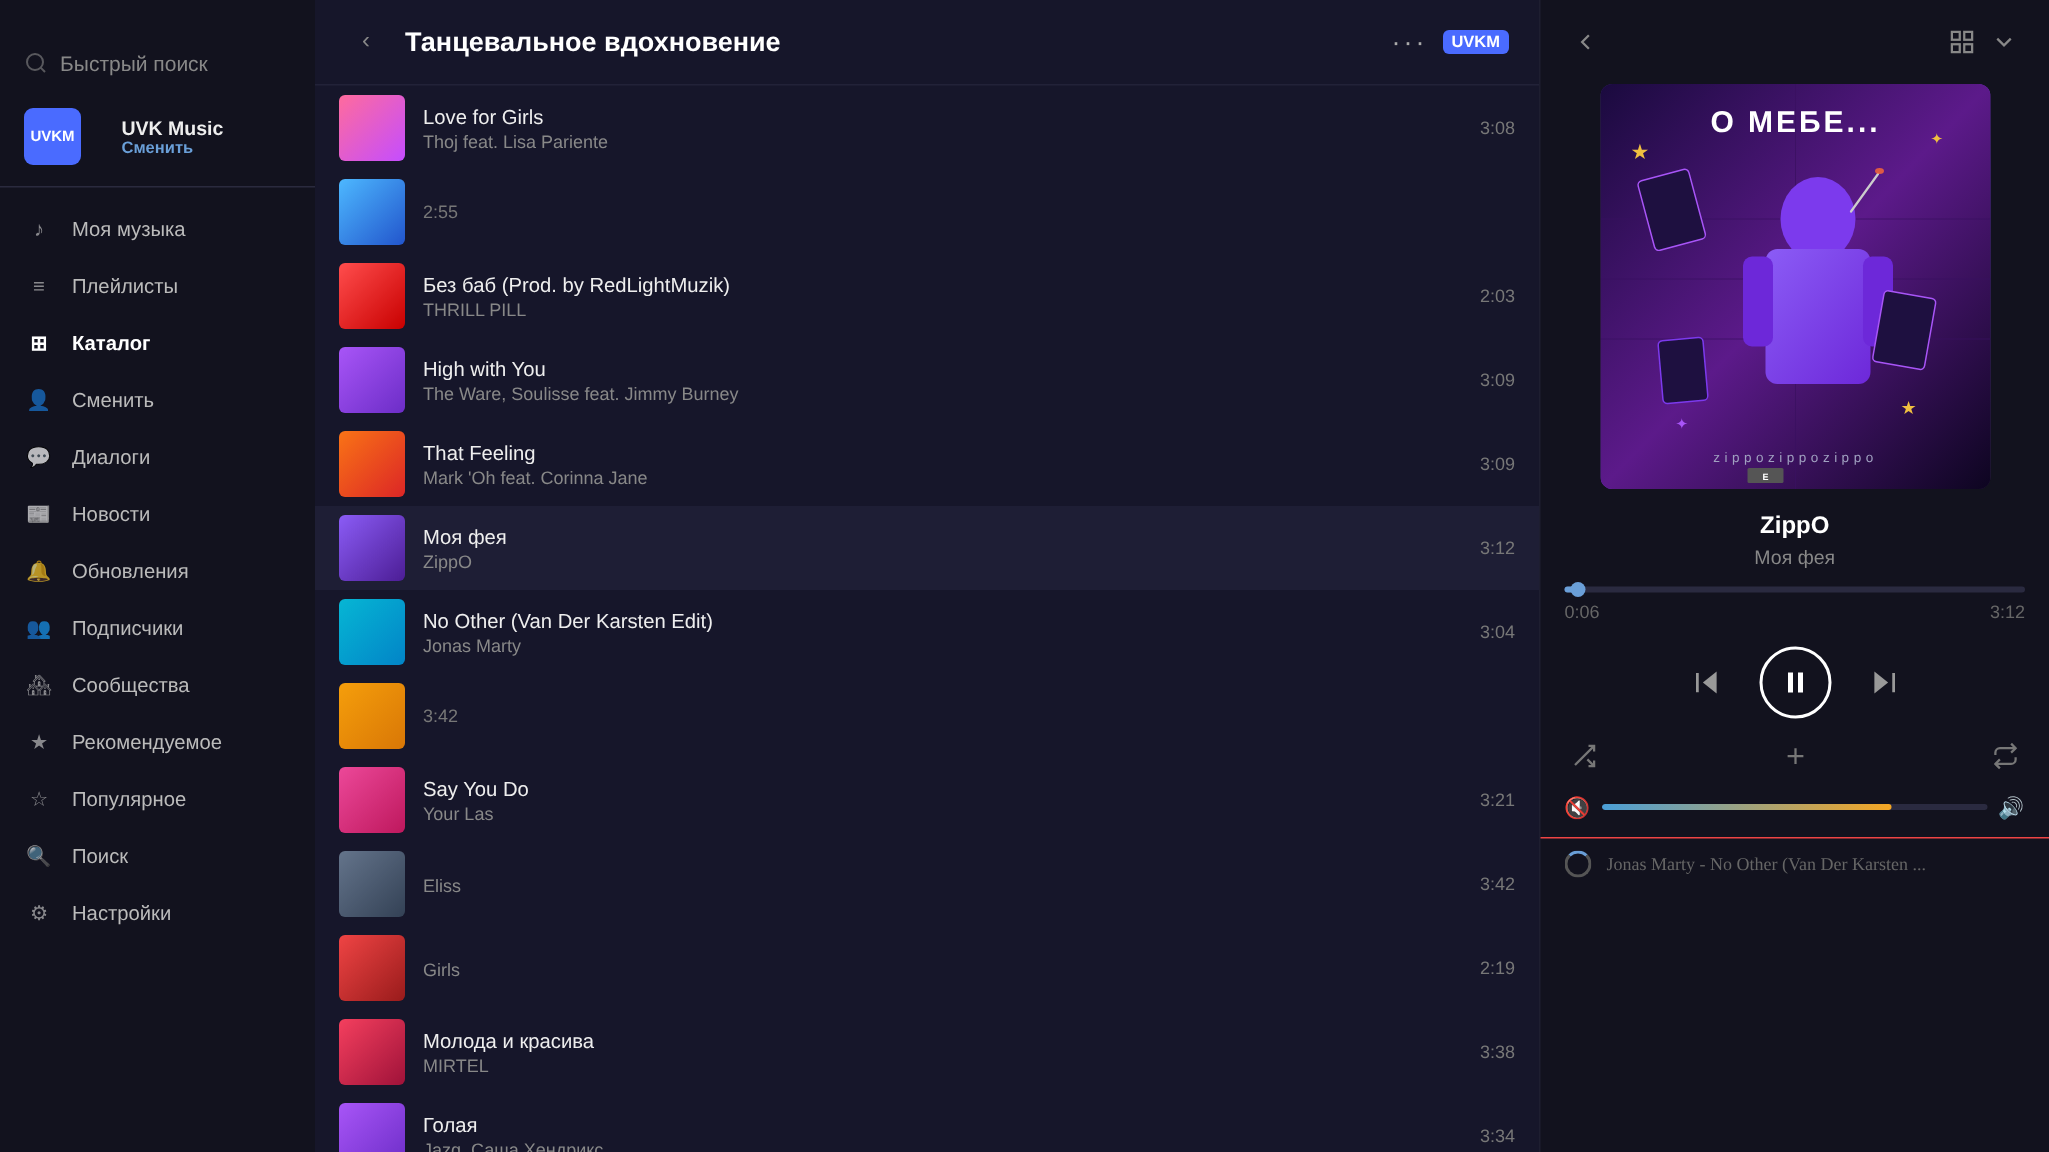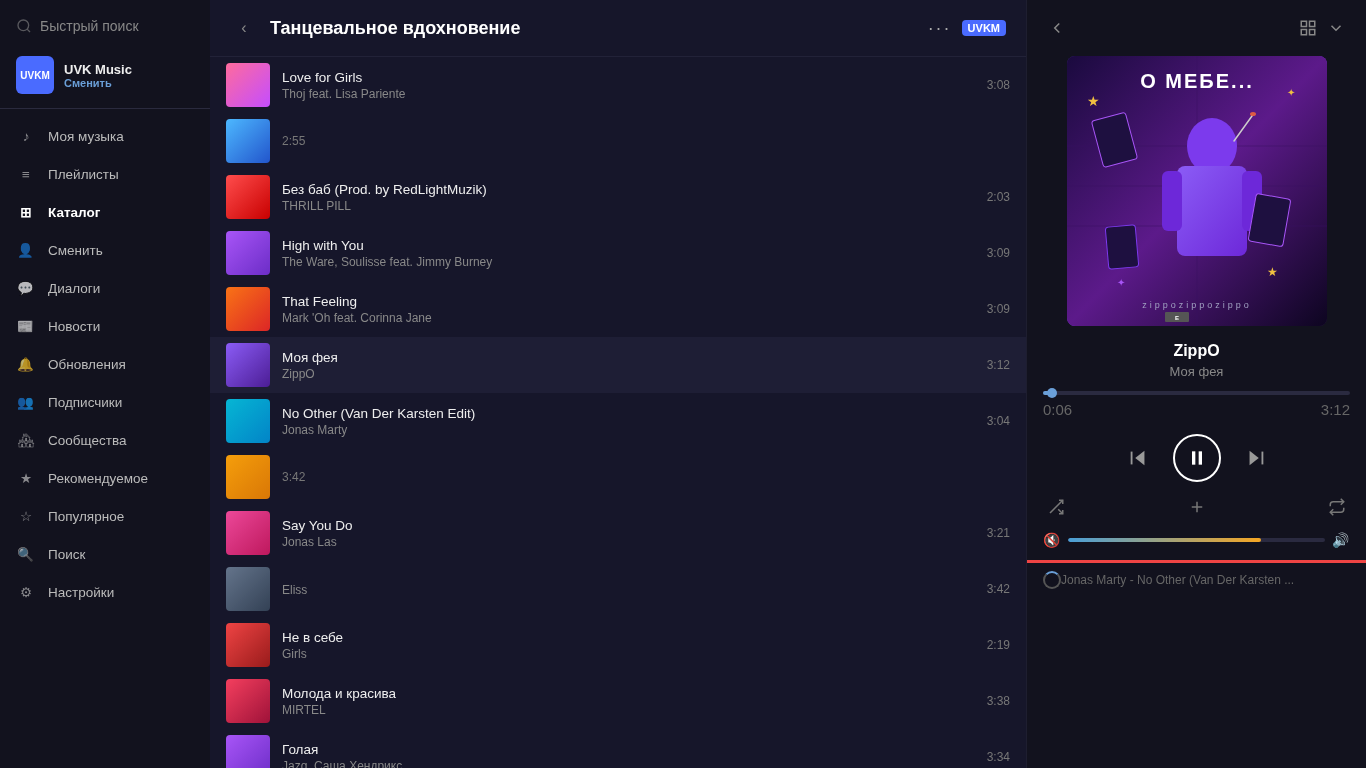--- a/index.html
+++ b/index.html
@@ -12,21 +12,21 @@
       display: flex;
       overflow: hidden;
     }
 
     
     .sidebar {
       width: 210px;
       background: #12121e;
       display: flex;
       flex-direction: column;
-      padding: 12px 0;
+      padding: 28px 0;
       flex-shrink: 0;
     }
     .sidebar-search {
       display: flex;
       align-items: center;
       gap: 8px;
       padding: 6px 16px 14px;
       color: #888;
       font-size: 14px;
       cursor: pointer;
@@ -41,21 +41,21 @@
       margin-bottom: 8px;
     }
     .sidebar-avatar {
       width: 38px; height: 38px;
       background: #4a6bff;
       border-radius: 6px;
       display: flex; align-items: center; justify-content: center;
       font-size: 10px; font-weight: bold; color: #fff;
       flex-shrink: 0;
     }
-    .sidebar-profile-info { display: flex; flex-direction: column; }
+    .sidebar-profile-info { display: flex; flex-direction: column; margin-left: 17px; }
     .sidebar-profile-name { font-size: 13px; font-weight: 600; color: #eee; }
     .sidebar-profile-action { font-size: 11px; color: #6a9fd8; cursor: pointer; font-weight: bold; }
     .sidebar-nav-item {
       display: flex;
       align-items: center;
       gap: 12px;
       padding: 9px 16px;
       font-size: 13.5px;
       color: #bbb;
       cursor: pointer;
@@ -227,21 +227,21 @@
       width: 10px; height: 10px;
       background: #6a9fd8;
       border-radius: 50%;
       position: absolute;
       top: -3px;
       transform: translateX(-50%);
     }
     .progress-times {
       display: flex;
       justify-content: space-between;
-      font-size: 15px;
+      font-size: 12px;
       color: #666;
     }
     .player-controls {
       display: flex;
       align-items: center;
       justify-content: center;
       gap: 24px;
       padding: 8px 16px 12px;
     }
     .ctrl-btn {
@@ -288,21 +288,23 @@
     }
     .volume-fill {
       height: 100%;
       background: linear-gradient(to right, #4a9fd8, #f5a623);
       border-radius: 2px;
     }
     .player-next-track {
       padding: 8px 16px;
       display: flex;
       align-items: center;
-      border-top: 3px solid #ef4444;
+      gap: 10px;
+      border-top: 1px solid #ef4444;
+      font-family: Liberation Serif, serif;
     }
     .next-track-spinner {
       width: 18px; height: 18px;
       border-radius: 50%;
       border: 2px solid #555;
       border-top-color: #6a9fd8;
       animation: spin 1s linear infinite;
       flex-shrink: 0;
     }
     @keyframes spin { to { transform: rotate(360deg); } }
@@ -488,39 +490,38 @@
         <div class="track-thumb-img"></div>
       </div>
       <div class="track-duration">3:42</div>
     </div>
       <div class="track-item">
       <div class="track-thumb thumb-c9">
         <div class="track-thumb-img"></div>
       </div>
       <div class="track-info">
         <div class="track-title">Say You Do</div>
-        <div class="track-artist">Jonas Las</div>
+        <div class="track-artist">Your Las</div>
       </div>
       <div class="track-duration">3:21</div>
     </div>
       <div class="track-item">
       <div class="track-thumb thumb-c10">
         <div class="track-thumb-img"></div>
       </div>
       <div class="track-info">
         <div class="track-artist">Eliss</div>
       </div>
       <div class="track-duration">3:42</div>
     </div>
       <div class="track-item">
       <div class="track-thumb thumb-c11">
         <div class="track-thumb-img"></div>
       </div>
       <div class="track-info">
-        <div class="track-title">Не в себе</div>
         <div class="track-artist">Girls</div>
       </div>
       <div class="track-duration">2:19</div>
     </div>
       <div class="track-item">
       <div class="track-thumb thumb-c13">
         <div class="track-thumb-img"></div>
       </div>
       <div class="track-info">
         <div class="track-title">Молода и красива</div>

